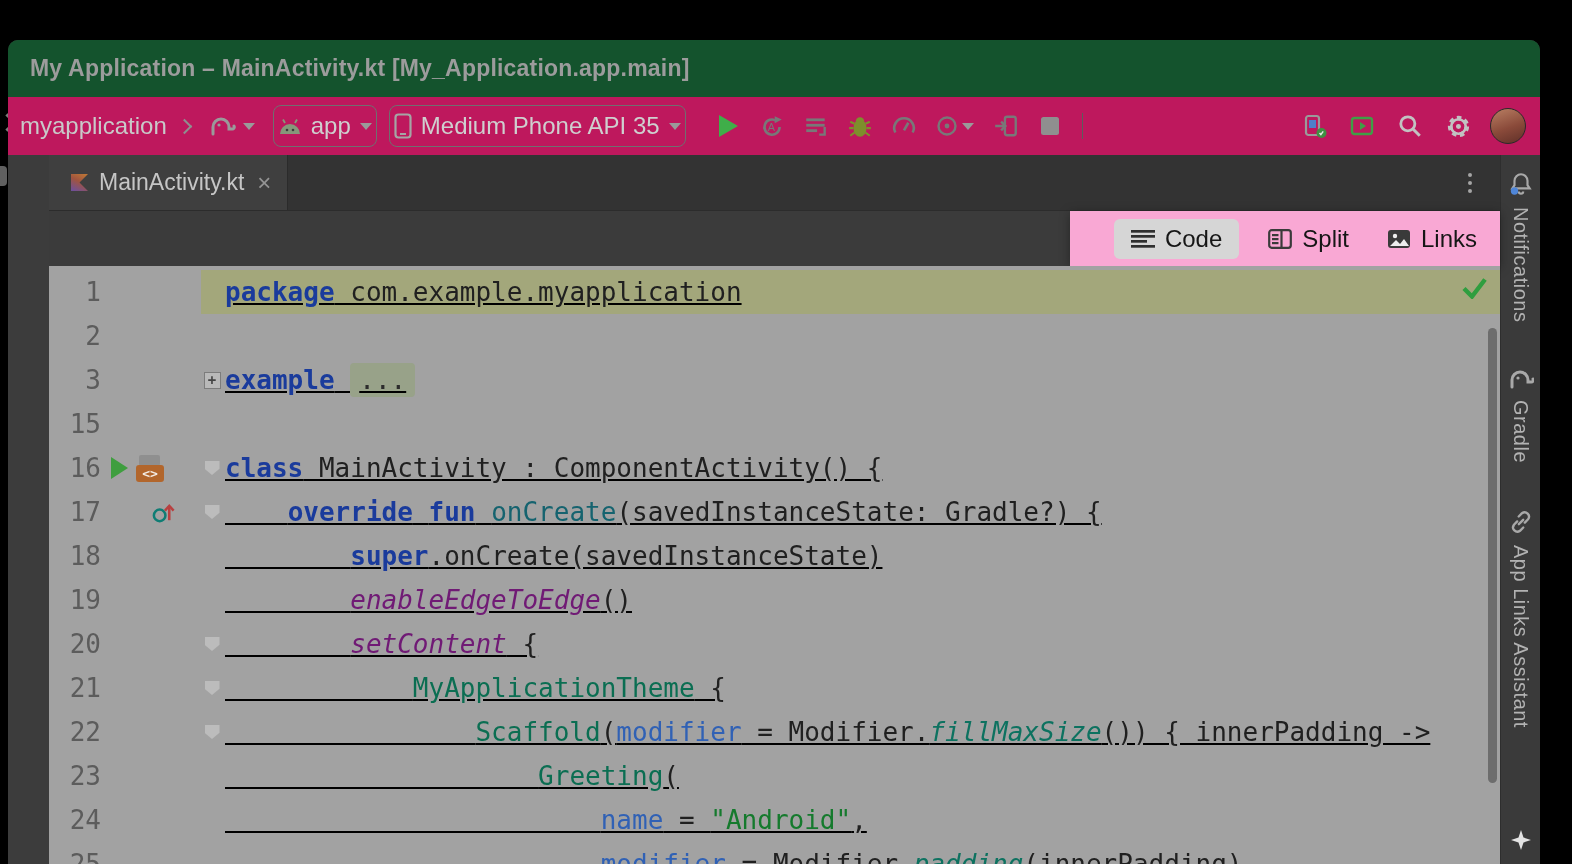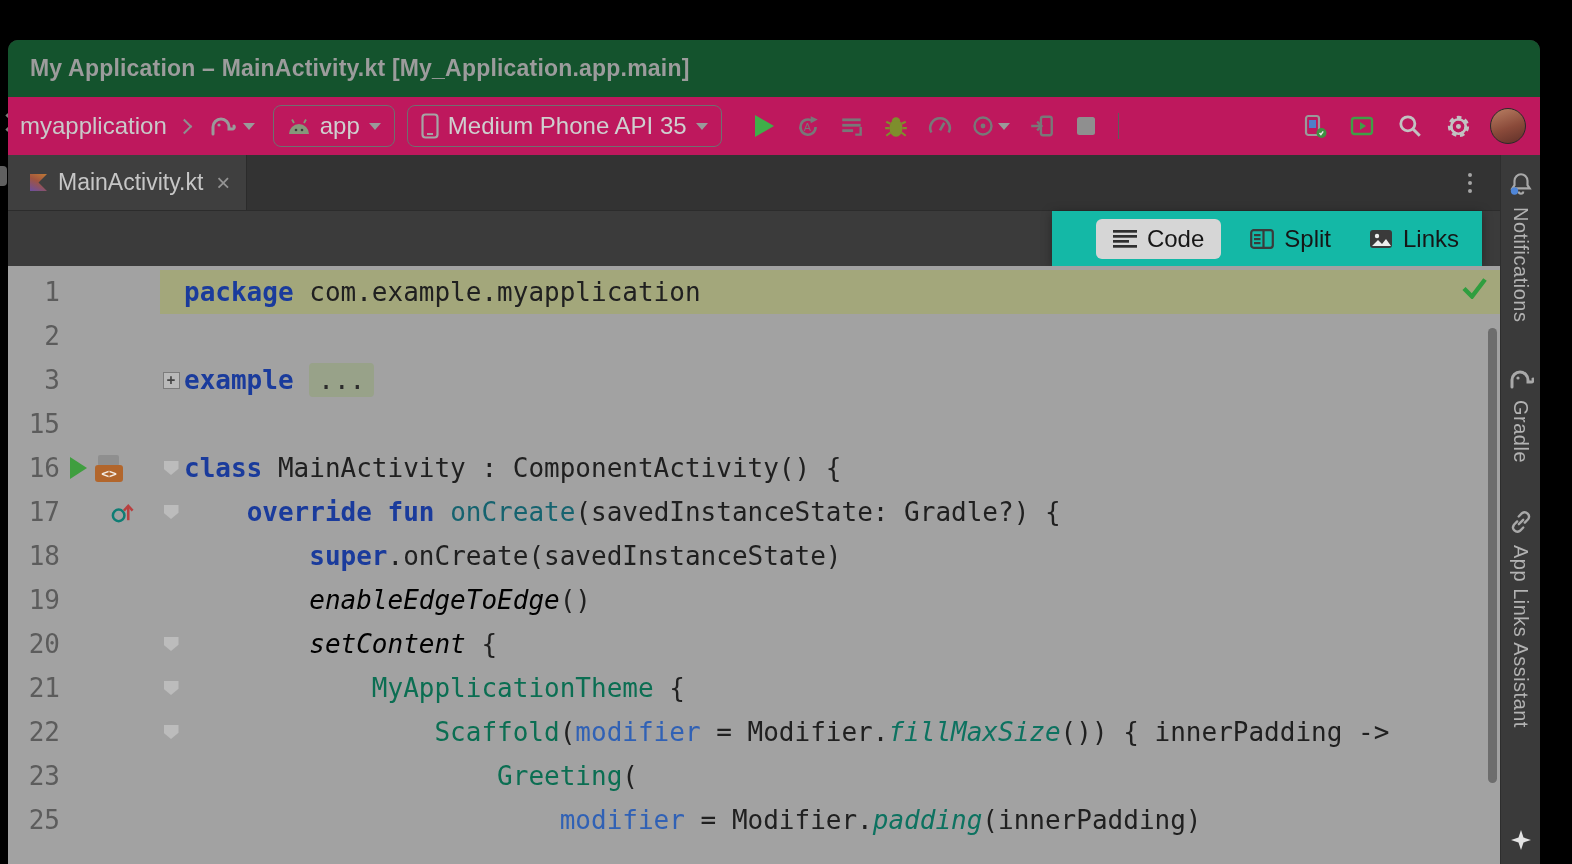--- a/index.html
+++ b/index.html
@@ -15,59 +15,59 @@
   
   .titlebar{height:57px;background:#14532d;display:flex;align-items:center;padding:0 22px;flex:none;}
   .title-text{font-size:23px;font-weight:bold;color:#9c9c9c;letter-spacing:.2px;}
 
   
   .toolbar{height:58px;background:#be185d;display:flex;align-items:center;padding:0 14px 0 12px;gap:12px;flex:none;}
   .project{font-size:24px;color:#c9c9c9;}
   .chev{width:9px;height:9px;border-right:2.5px solid #8f8f8f;border-bottom:2.5px solid #8f8f8f;transform:rotate(-45deg);display:inline-block;}
   .caret{width:0;height:0;border-left:6px solid transparent;border-right:6px solid transparent;border-top:7px solid #9a9a9a;display:inline-block;}
   .tbgroup{display:flex;align-items:center;gap:7px;padding:4px 6px;border-radius:6px;}
-  .pill{display:flex;align-items:center;gap:9px;border:1.5px solid #6f6f6f;border-radius:8px;height:40px;padding:0 13px;color:#cfcfcf;font-size:24px;}
+  .pill{display:flex;align-items:center;gap:9px;border:1.5px solid #6f6f6f;border-radius:8px;height:40px;padding:0 4px;color:#cfcfcf;font-size:24px;}
   .tb-icon{display:flex;align-items:center;justify-content:center;width:32px;height:32px;}
   .tb-div{width:1px;height:26px;background:#5c5c5c;margin:0 4px;}
   .tb-right{margin-left:auto;display:flex;align-items:center;gap:16px;}
   .avatar{width:34px;height:34px;border-radius:50%;background:linear-gradient(160deg,#b97f63 0%,#8a4a3a 55%,#5f3028 100%);border:1px solid #2a2a2a;}
 
   
   .main{flex:1;display:flex;min-height:0;}
-  .content{flex:1;display:flex;flex-direction:column;min-width:0;}
+  .content{flex:1;display:flex;flex-direction:column;min-width:0;padding-left:41px;}
 
   
   .tabbar{height:55px;background:#333333;display:flex;align-items:center;flex:none;border-bottom:1px solid #2c2c2c;}
   .tab{height:100%;display:flex;align-items:center;gap:11px;padding:0 16px 0 22px;background:#3f3f3f;border-right:1px solid #2b2b2b;box-sizing:border-box;}
   .tab-label{font-size:23px;color:#c6c6c6;}
   .kotlin-icon{width:17px;height:17px;display:inline-block;background:linear-gradient(25deg,#6b4fa0 0%,#a0543f 55%,#c07a35 100%);clip-path:polygon(0 0,100% 0,50% 50%,100% 100%,0 100%);}
   .tab-close{font-size:24px;color:#949494;line-height:1;margin-left:2px;}
   .kebab{margin-left:auto;margin-right:22px;display:flex;flex-direction:column;gap:4px;padding:6px;}
   .kebab i{width:4px;height:4px;border-radius:50%;background:#a5a5a5;}
 
   
   .strip{height:55px;background:#3b3b3b;position:relative;flex:none;}
-  .spotlight{position:absolute;right:18px;top:0;bottom:0;width:430px;background:#14b8a6;display:flex;align-items:center;justify-content:flex-end;gap:20px;padding-right:14px;box-sizing:border-box;box-shadow:0 2px 10px rgba(0,0,0,.35);}
+  .spotlight{position:absolute;right:0;top:0;bottom:0;width:430px;background:#f9a8d4;display:flex;align-items:center;justify-content:flex-end;gap:20px;padding-right:14px;box-sizing:border-box;box-shadow:0 2px 10px rgba(0,0,0,.35);}
   .mode{display:flex;align-items:center;gap:10px;font-size:24px;color:#161616;padding:6px 9px;border-radius:6px;}
   .mode.selected{background:#d6d6d6;padding:6px 17px;}
 
   
   .editor{flex:1;background:#a2a2a2;position:relative;overflow:hidden;min-height:0;}
   .rows{padding-top:4px;}
   .row{display:flex;height:44px;line-height:44px;font-family:"DejaVu Sans Mono",monospace;font-size:26px;}
   .ln{width:52px;flex:none;text-align:right;color:#5c5c5c;}
   .gicons{width:100px;flex:none;display:flex;align-items:center;gap:8px;padding-left:10px;box-sizing:border-box;}
   .gfold{width:22px;flex:none;display:flex;align-items:center;justify-content:center;}
-  .codecell{flex:1;white-space:pre;padding-left:2px;min-width:0;}
+  .codecell{flex:1;white-space:pre;padding-left:2px;min-width:0;text-decoration:underline;}
   .row.hl .gfold,.row.hl .codecell{background:#a3a77b;}
 
   .tok-kw{color:#1a3b9c;font-weight:bold;}
   .tok-pl{color:#202020;}
   .tok-fn{color:#15636f;}
-  .tok-ext{color:#000000;font-style:italic;}
+  .tok-ext{color:#701a75;font-style:italic;}
   .tok-ext2{color:#0d7260;font-style:italic;}
   .tok-comp{color:#0b6e52;}
   .tok-arg{color:#3061b5;}
   .tok-str{color:#157a2d;}
   .tok-badge{background:#98a289;color:#2c2c2c;border-radius:4px;padding:2px 9px;}
 
   .gut-run{width:0;height:0;border-left:17px solid #3f9e3f;border-top:11px solid transparent;border-bottom:11px solid transparent;display:inline-block;}
   .gut-compose{position:relative;width:30px;height:27px;display:inline-block;flex:none;}
   .gc-back{position:absolute;left:3px;top:0;width:21px;height:11px;background:#8f8f8f;border-radius:2px;}
   .gc-front{position:absolute;left:0;bottom:0;width:28px;height:17px;background:#b2662c;border-radius:3px;color:#f3ece4;font:bold 13px "DejaVu Sans Mono",monospace;font-style:normal;display:flex;align-items:center;justify-content:center;}
@@ -372,20 +372,26 @@
                 </div>
                 <div class="codecell"><span class="tok-pl">                </span><span class="tok-comp">Scaffold</span><span class="tok-pl">(</span><span class="tok-arg">modifier</span><span class="tok-pl"> = Modifier.</span><span class="tok-ext2">fillMaxSize</span><span class="tok-pl">()) { innerPadding -&gt;</span></div>
               </div>
               <div class="row">
                 <div class="ln">23</div>
                 <div class="gicons"></div>
                 <div class="gfold"></div>
                 <div class="codecell"><span class="tok-pl">                    </span><span class="tok-comp">Greeting</span><span class="tok-pl">(</span></div>
               </div>
               <div class="row">
+                <div class="ln">24</div>
+                <div class="gicons"></div>
+                <div class="gfold"></div>
+                <div class="codecell"><span class="tok-pl">                        </span><span class="tok-arg">name</span><span class="tok-pl"> = </span><span class="tok-str">"Android"</span><span class="tok-pl">,</span></div>
+              </div>
+              <div class="row">
                 <div class="ln">25</div>
                 <div class="gicons"></div>
                 <div class="gfold"></div>
                 <div class="codecell"><span class="tok-pl">                        </span><span class="tok-arg">modifier</span><span class="tok-pl"> = Modifier.</span><span class="tok-ext2">padding</span><span class="tok-pl">(innerPadding)</span></div>
               </div>
             </div>
           <svg class="inspections" width="27" height="23" viewBox="0 0 27 23">
               <path d="M3 12.5 l8 8 L24 3.5" fill="none" stroke="#2f9e3f" stroke-width="4.4"></path>
             </svg>
           <div class="scroll-thumb"></div>

